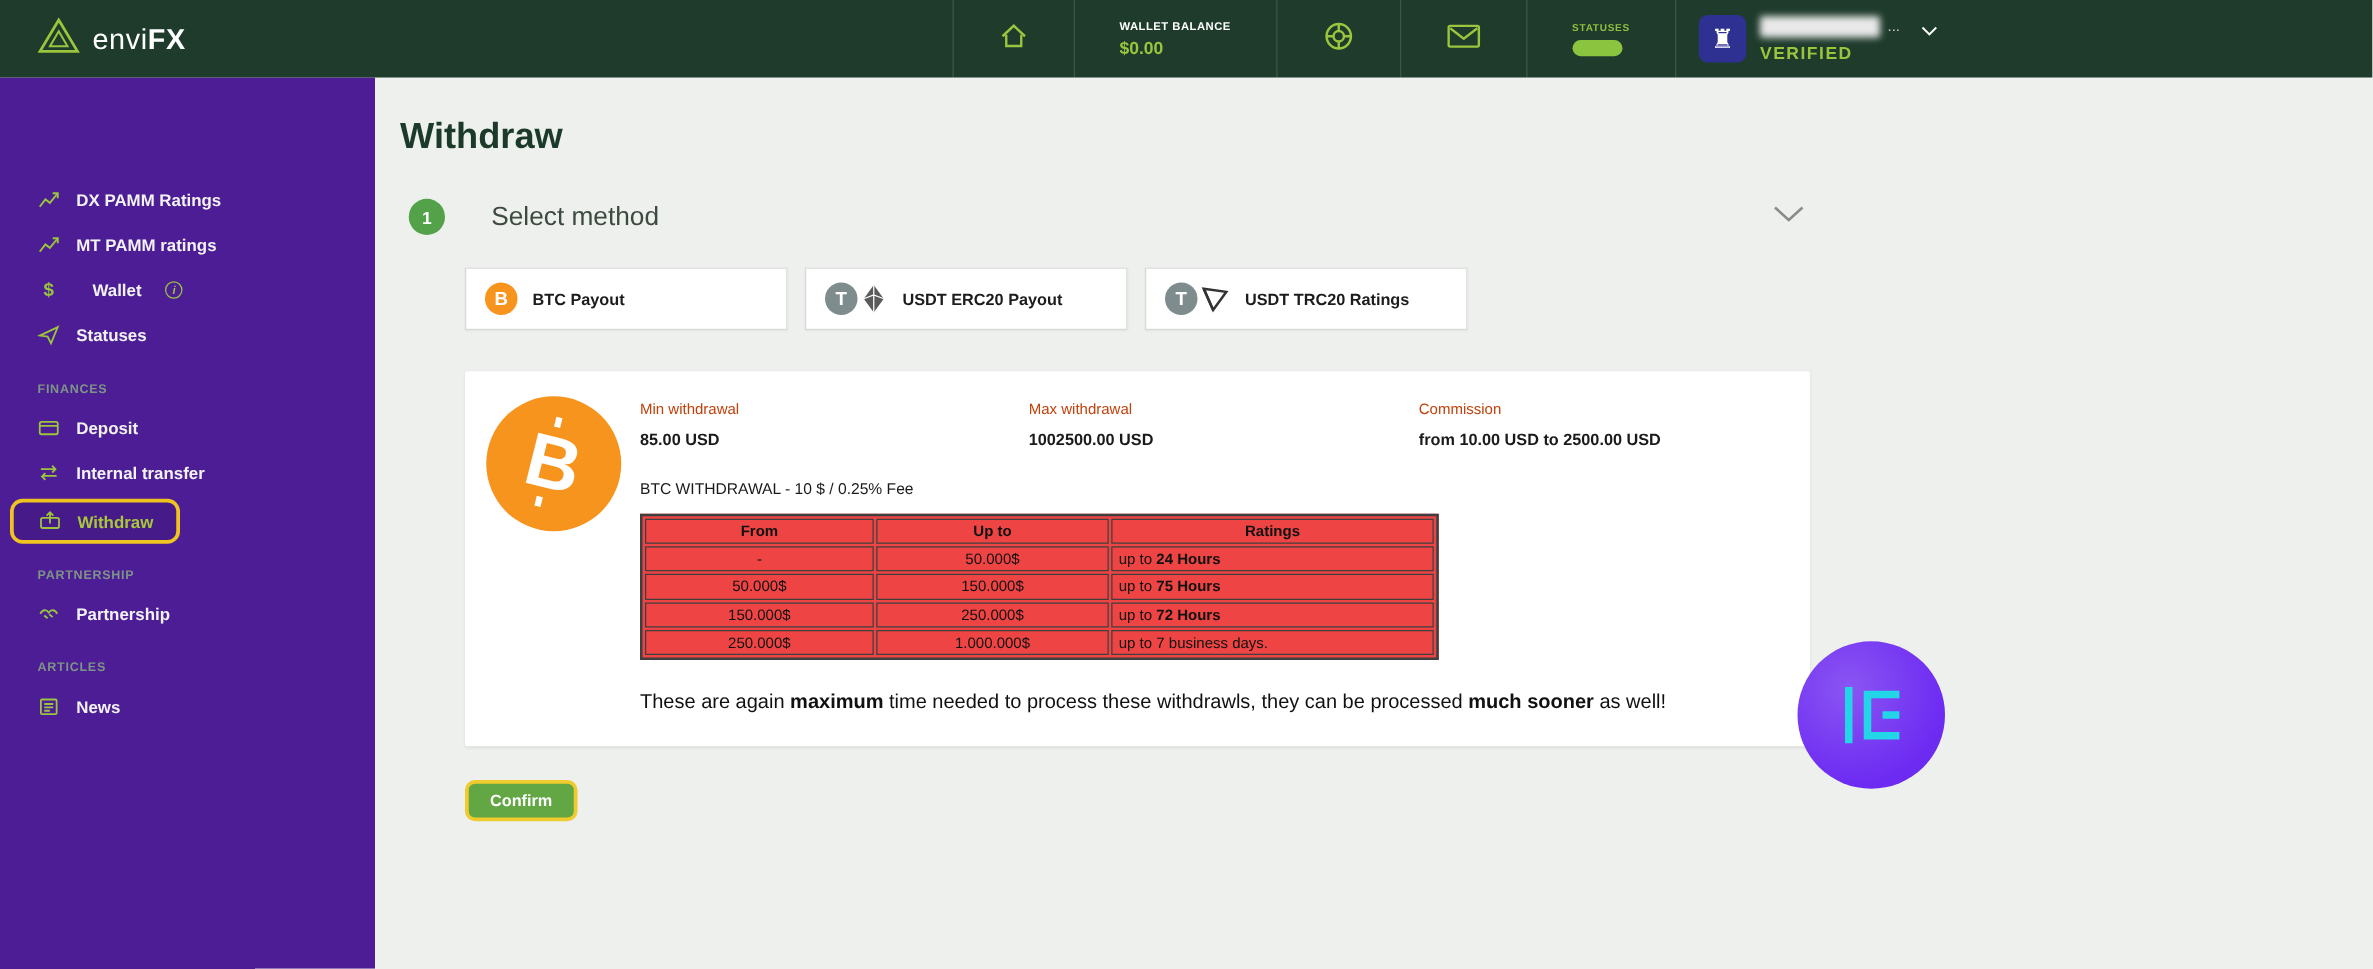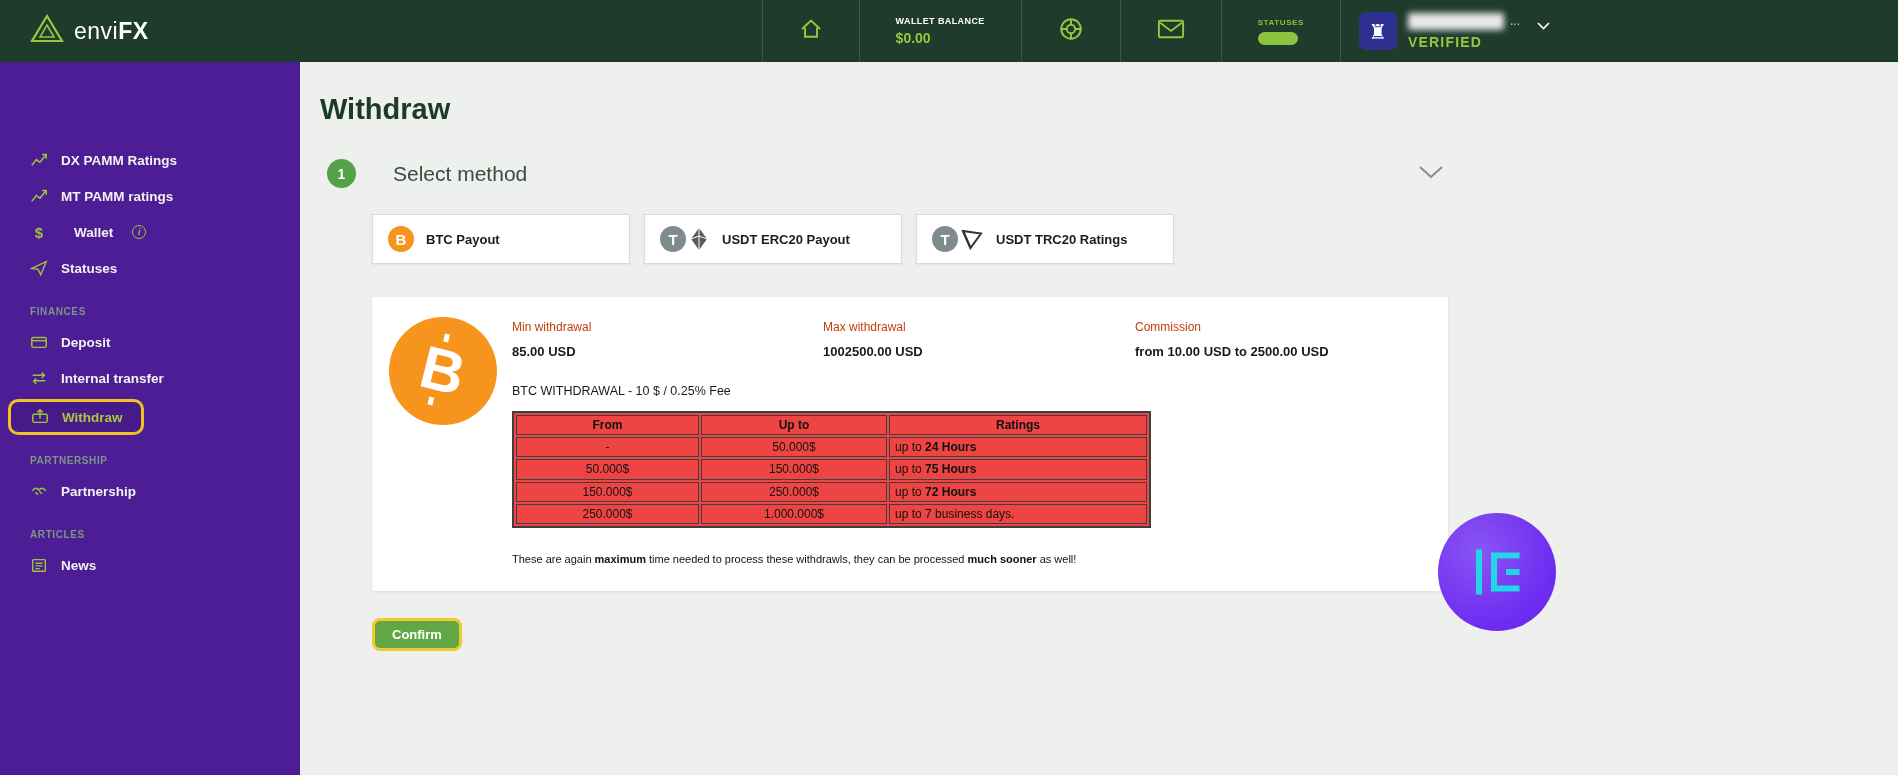--- a/index.html
+++ b/index.html
@@ -127,21 +127,21 @@
   }
   table.dur th, table.dur td {
     border:1px solid #3f3f3f; font-size:12px; color:#111;
     padding:1px 5px; line-height:1.35;
   }
   table.dur th { font-weight:700; text-align:center; }
   th.c-from { width:183px; } th.c-upto { width:186px; } th.c-dur { width:258px; }
   td.center { text-align:center; }
   td.left { text-align:left; }
 
-  .note { margin-top:25px; font-size:11px; color:#111; }
+  .note { margin-top:25px; font-size:16px; color:#111; }
 
   .confirm-btn {
     margin:27px 0 0 52px; height:33px; padding:0 17px;
     background:#62a744; border:3px solid #f0cb2e; border-radius:8px;
     color:#fff; font-weight:700; font-size:13px; cursor:pointer;
     display:inline-flex; align-items:center; font-family:inherit;
   }
 
   
   .watermark {

